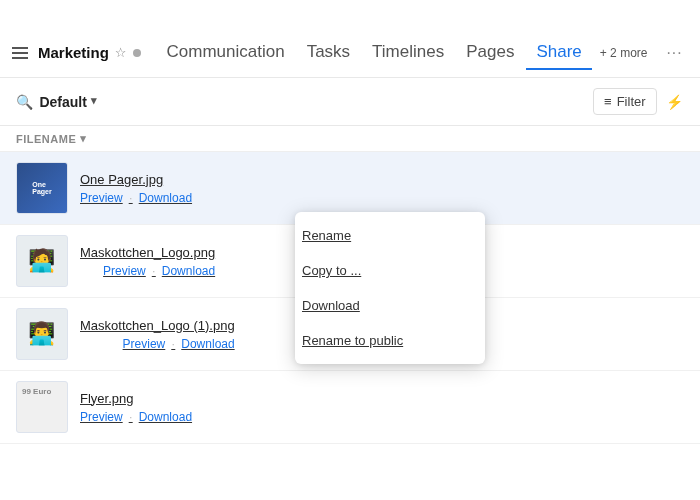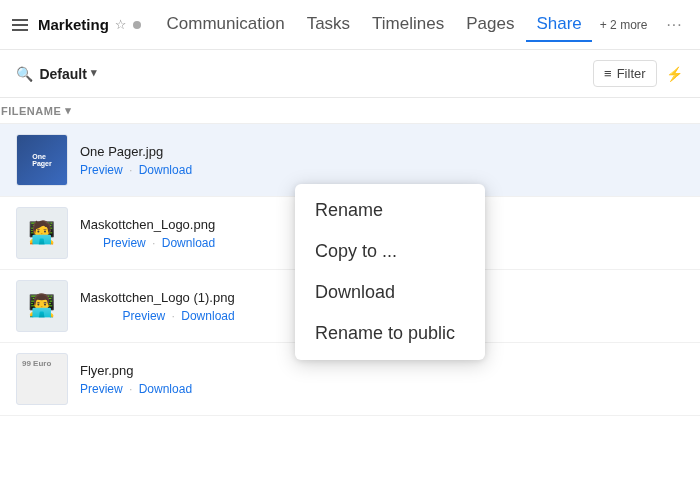--- a/index.html
+++ b/index.html
@@ -14,20 +14,21 @@
     }
 
     
     .header {
       display: flex;
       align-items: center;
       height: 50px;
       padding: 0 12px;
       border-bottom: 1px solid #e8e8e8;
       background: #fff;
+      margin-top: 28px;
     }
     .hamburger {
       display: flex; flex-direction: column; gap: 3px; cursor: pointer; margin-right: 10px;
     }
     .hamburger span { display: block; width: 16px; height: 2px; background: #555; }
     .project-name {
       font-weight: 700;
       font-size: 15px;
       margin-right: 6px;
       color: #111;
@@ -82,21 +83,21 @@
     .filter-btn {
       display: flex; align-items: center; gap: 5px;
       border: 1px solid #ddd; border-radius: 4px;
       padding: 5px 10px; cursor: pointer; font-size: 13px; color: #444;
       background: #fff;
     }
     .chart-icon { color: #777; font-size: 14px; }
 
     
     .col-header {
-      padding: 6px 1px;
+      padding: 6px 16px;
       font-size: 11px;
       font-weight: 600;
       color: #888;
       text-transform: uppercase;
       letter-spacing: 0.5px;
       display: flex; align-items: center; gap: 4px;
       border-bottom: 1px solid #eee;
       text-align: right;
     }
 
@@ -116,21 +117,21 @@
       height: 52px;
       background: #e8edf5;
       border-radius: 3px;
       margin-right: 12px;
       flex-shrink: 0;
       overflow: hidden;
       display: flex; align-items: center; justify-content: center;
       font-size: 10px; color: #555; text-align: center;
       border: 1px solid #dde3ed;
     }
-    .file-info { display: flex; flex-direction: column; gap: 4px; }
+    .file-info { display: flex; flex-direction: column; gap: 4px; text-decoration: underline; }
     .file-name { font-weight: 500; color: #222; font-size: 13px; }
     .file-actions { display: flex; gap: 6px; font-size: 12px; justify-content: flex-end; }
     .file-action-link { color: #1a73e8; cursor: pointer; text-decoration: none; }
     .separator { color: #bbb; }
 
     
     .thumb-one-pager {
       background: linear-gradient(135deg, #2c4e8a, #3a6abf);
       color: white;
       font-size: 7px;
@@ -148,25 +149,25 @@
       top: 60px;
       left: 295px;
       background: #fff;
       border-radius: 6px;
       box-shadow: 0 4px 20px rgba(0,0,0,0.18), 0 1px 6px rgba(0,0,0,0.1);
       z-index: 100;
       min-width: 190px;
       padding: 6px 0;
     }
     .context-menu-item {
-      padding: 10px 20px;
+      padding: 10px 7px;
       cursor: pointer;
-      font-size: 18px;
+      font-size: 13px;
       color: #333;
-      display: flex; align-items: center;
+      display: flex; align-items: center; text-decoration: underline;
     }
 
     
     .thumb-mascot {
       font-size: 22px;
     }
     .thumb-flyer {
       background: #f5f5f5;
       display: flex; align-items: flex-start; justify-content: flex-start;
       padding: 4px;

